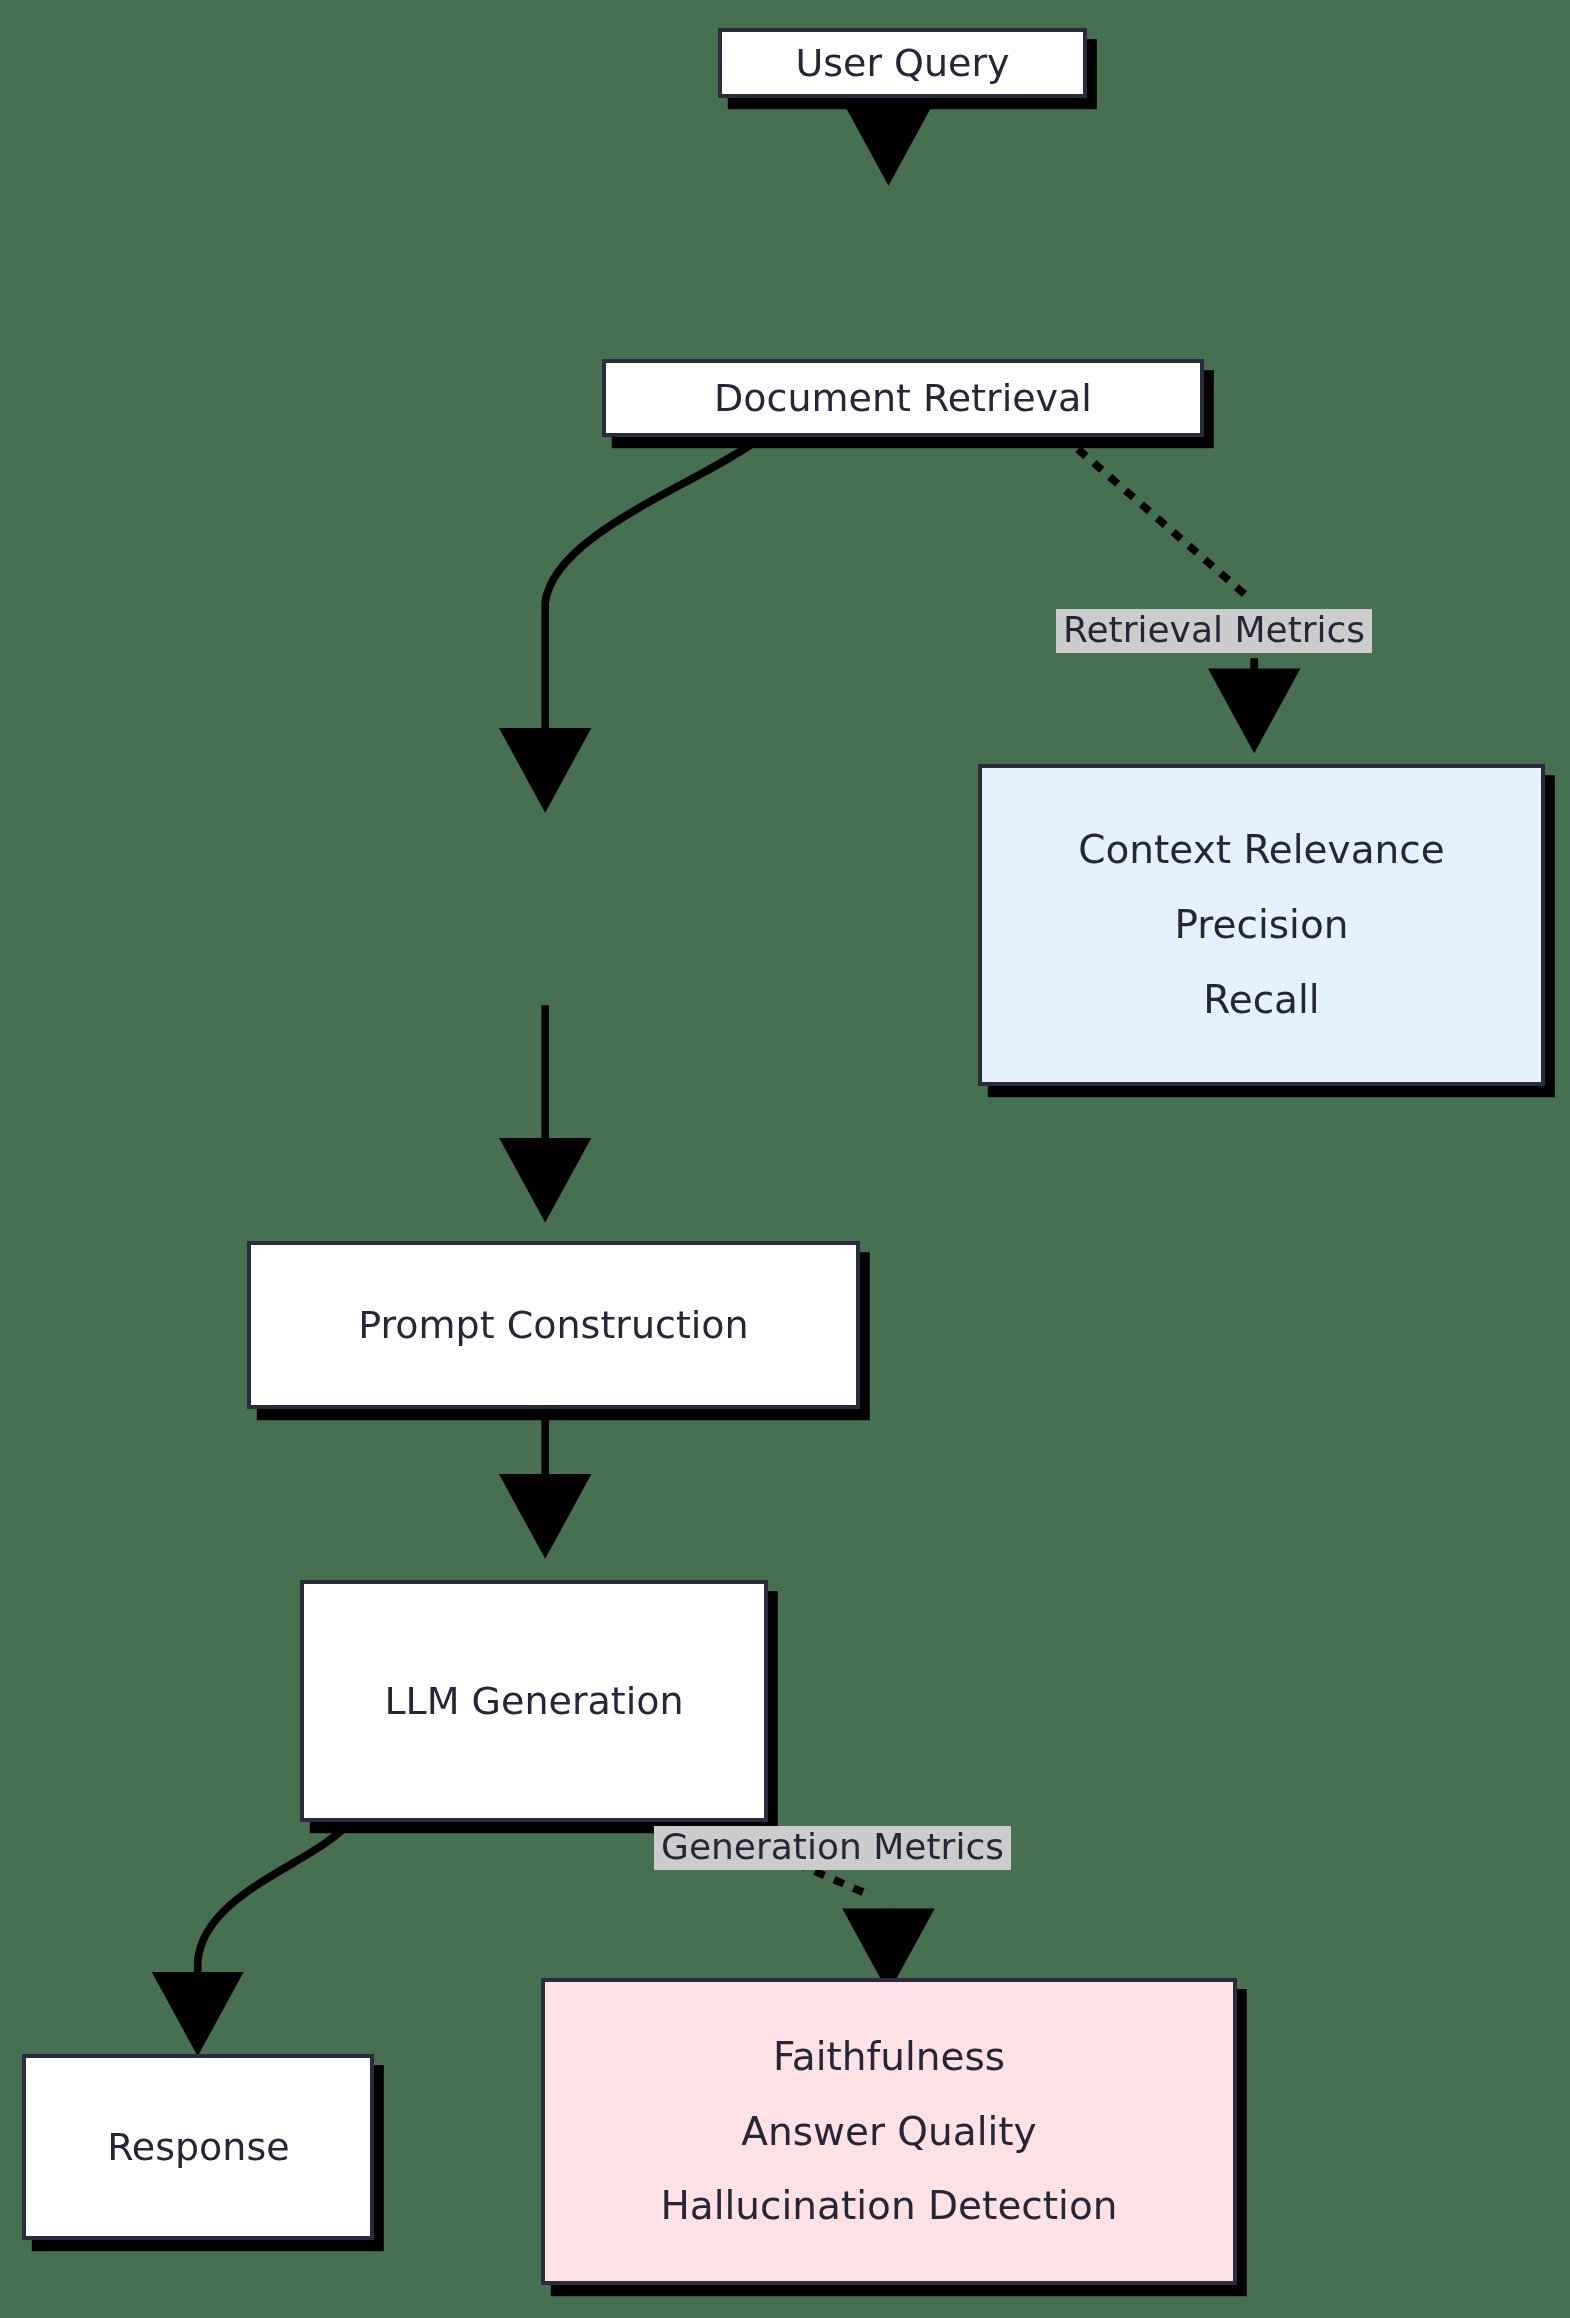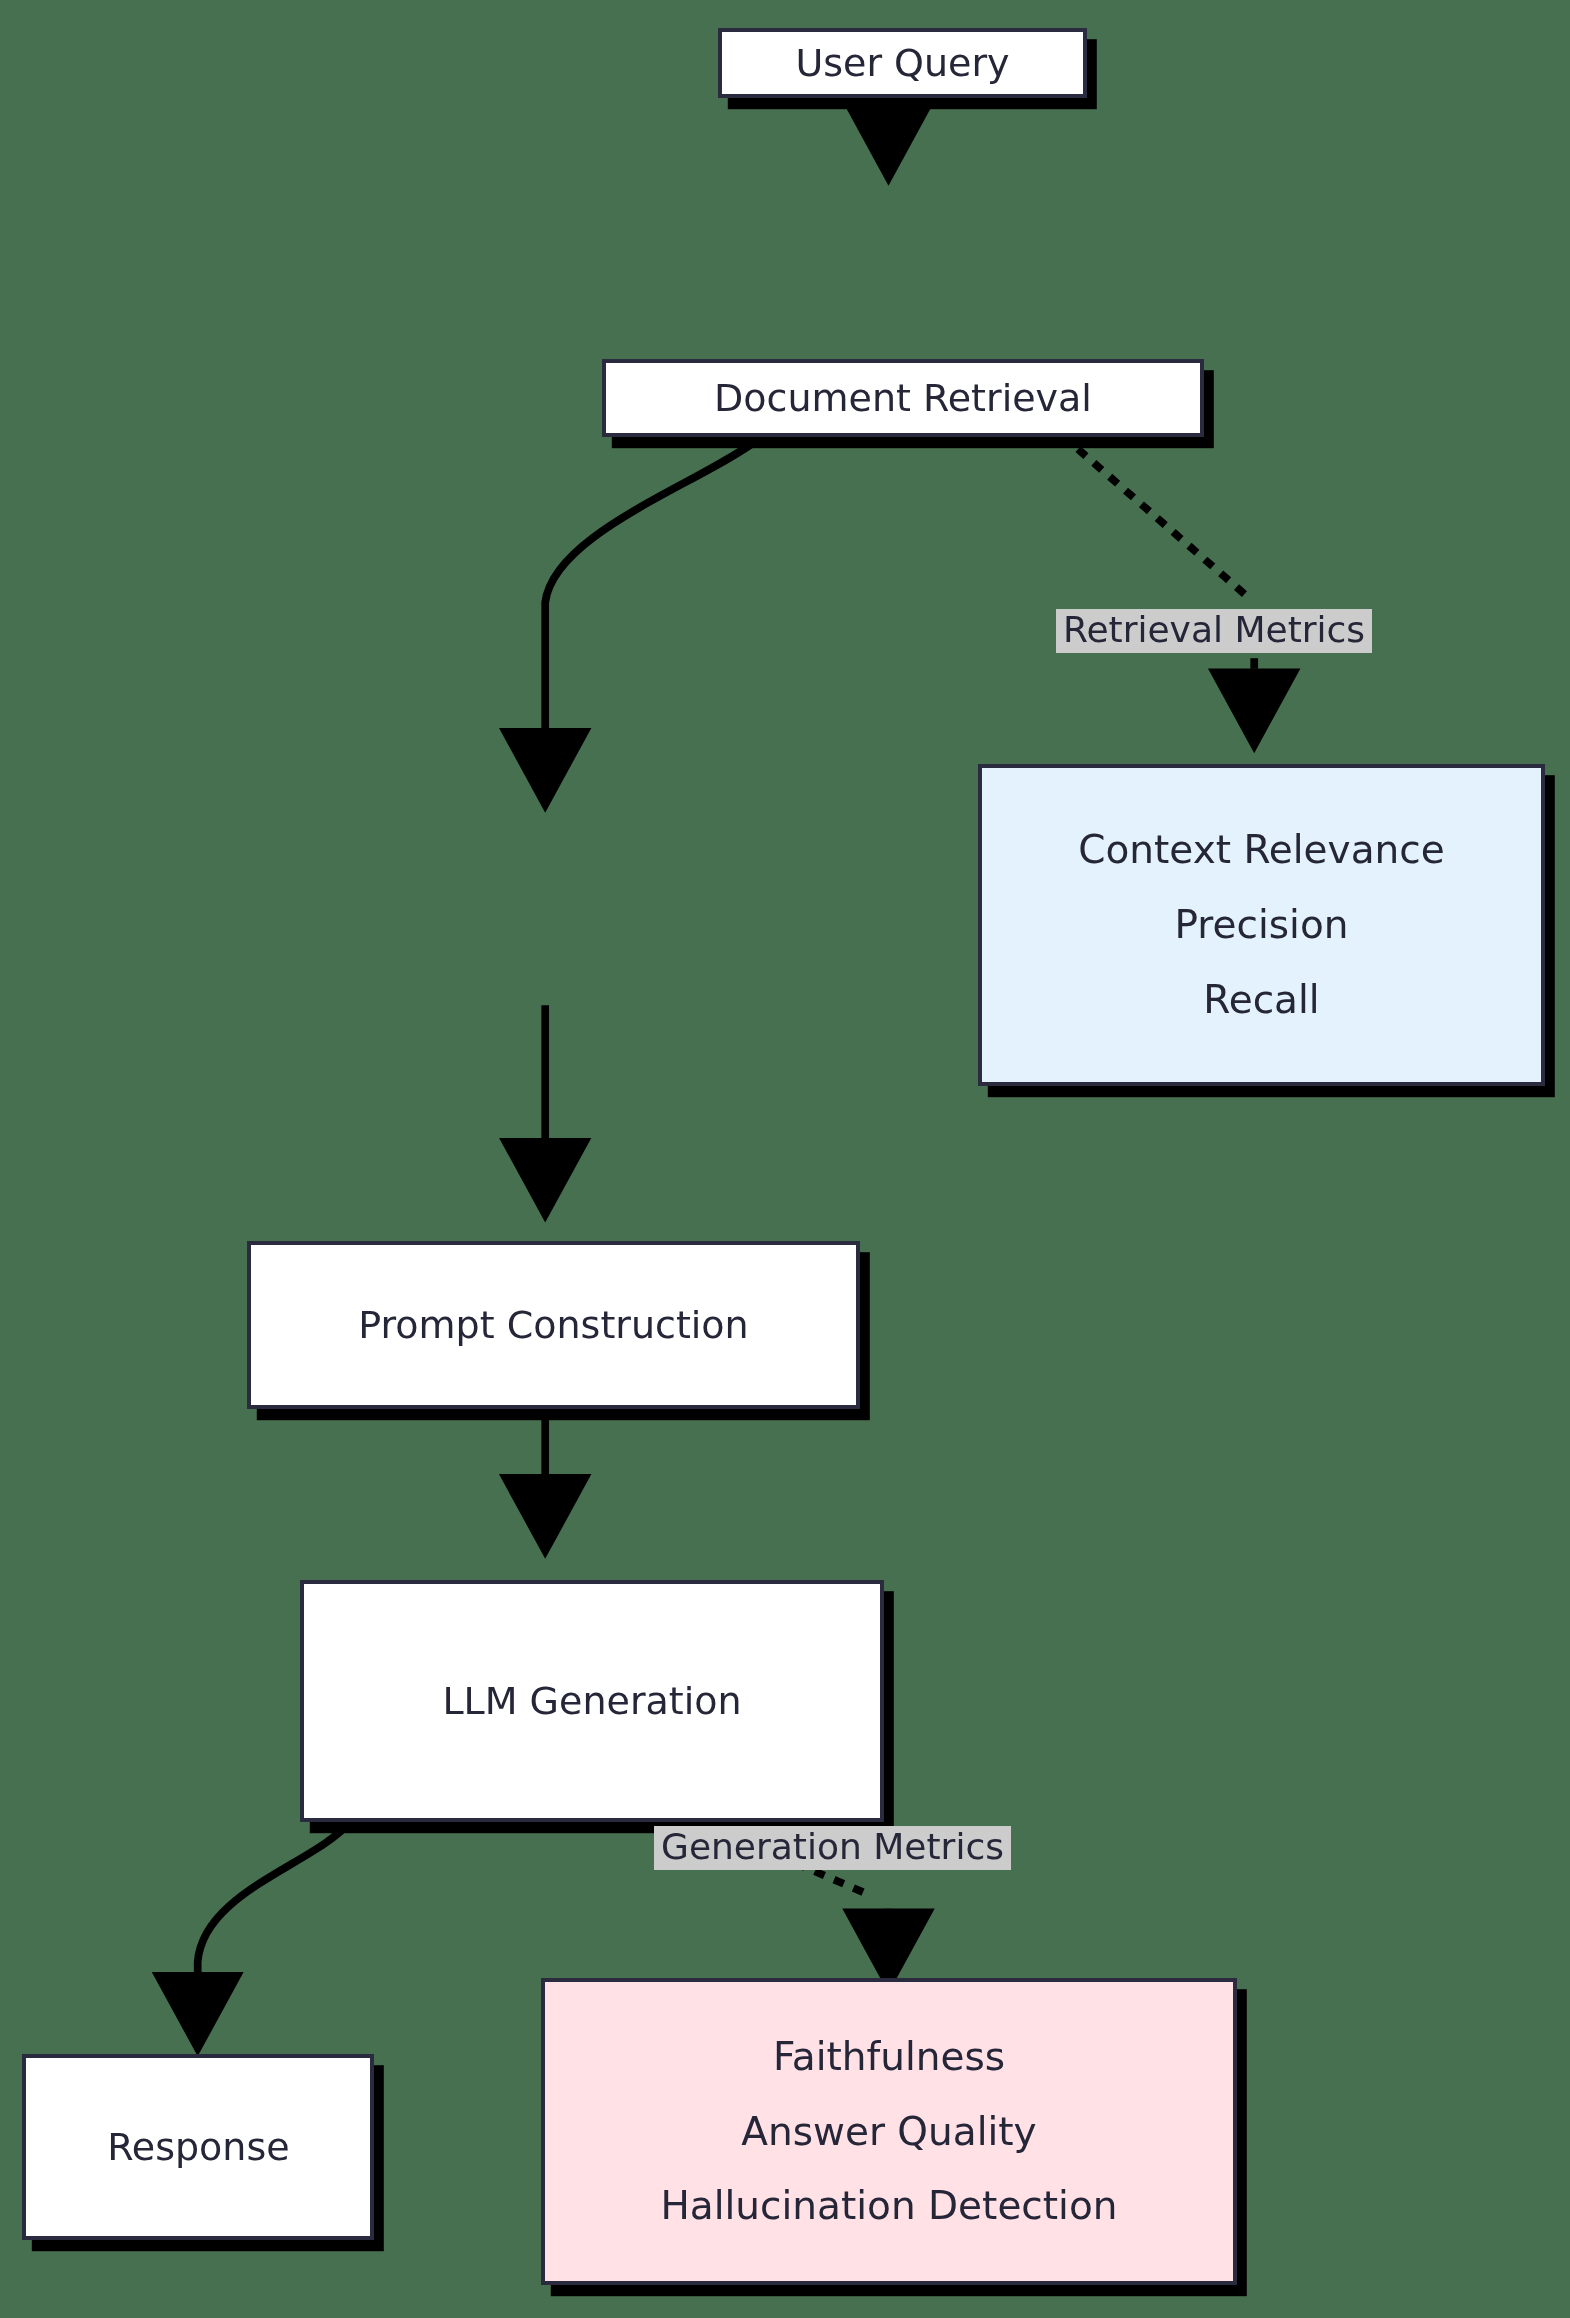--- a/index.html
+++ b/index.html
@@ -109,21 +109,21 @@
 
   <div class="node fs-plain" style="left:602px; top:359px; width:602px; height:78px;">
     <span class="node-line">Document Retrieval</span>
   </div>
 
 
   <div class="node fs-plain" style="left:247px; top:1241px; width:613px; height:168px;">
     <span class="node-line">Prompt Construction</span>
   </div>
 
-  <div class="node fs-plain" style="left:300px; top:1580px; width:584px; height:242px;">
+  <div class="node fs-plain" style="left:300px; top:1580px; width:468px; height:242px;">
     <span class="node-line">LLM Generation</span>
   </div>
 
   <div class="node fs-plain" style="left:22.4px; top:2054px; width:352px; height:186px;">
     <span class="node-line">Response</span>
   </div>
 
   <div class="node blue fs-metric" style="left:978px; top:764px; width:567px; height:322px;">
     <span class="node-line">Context Relevance</span>
     <span class="node-line">Precision</span>

